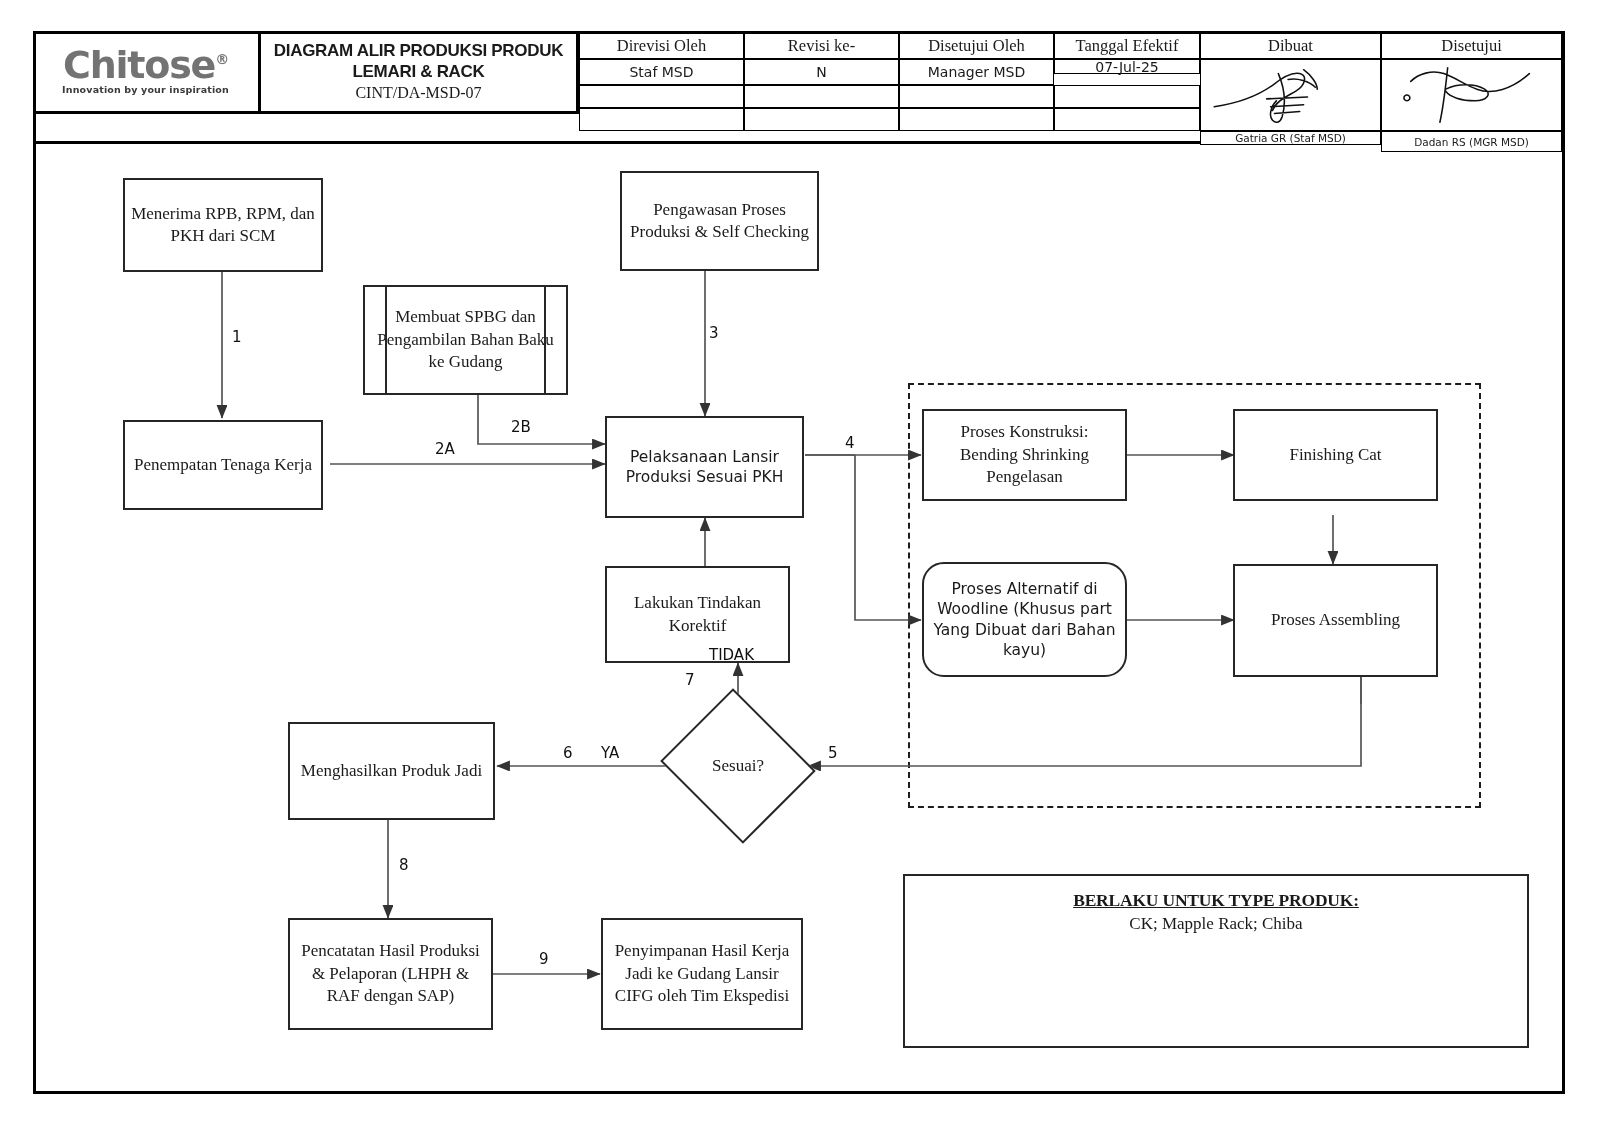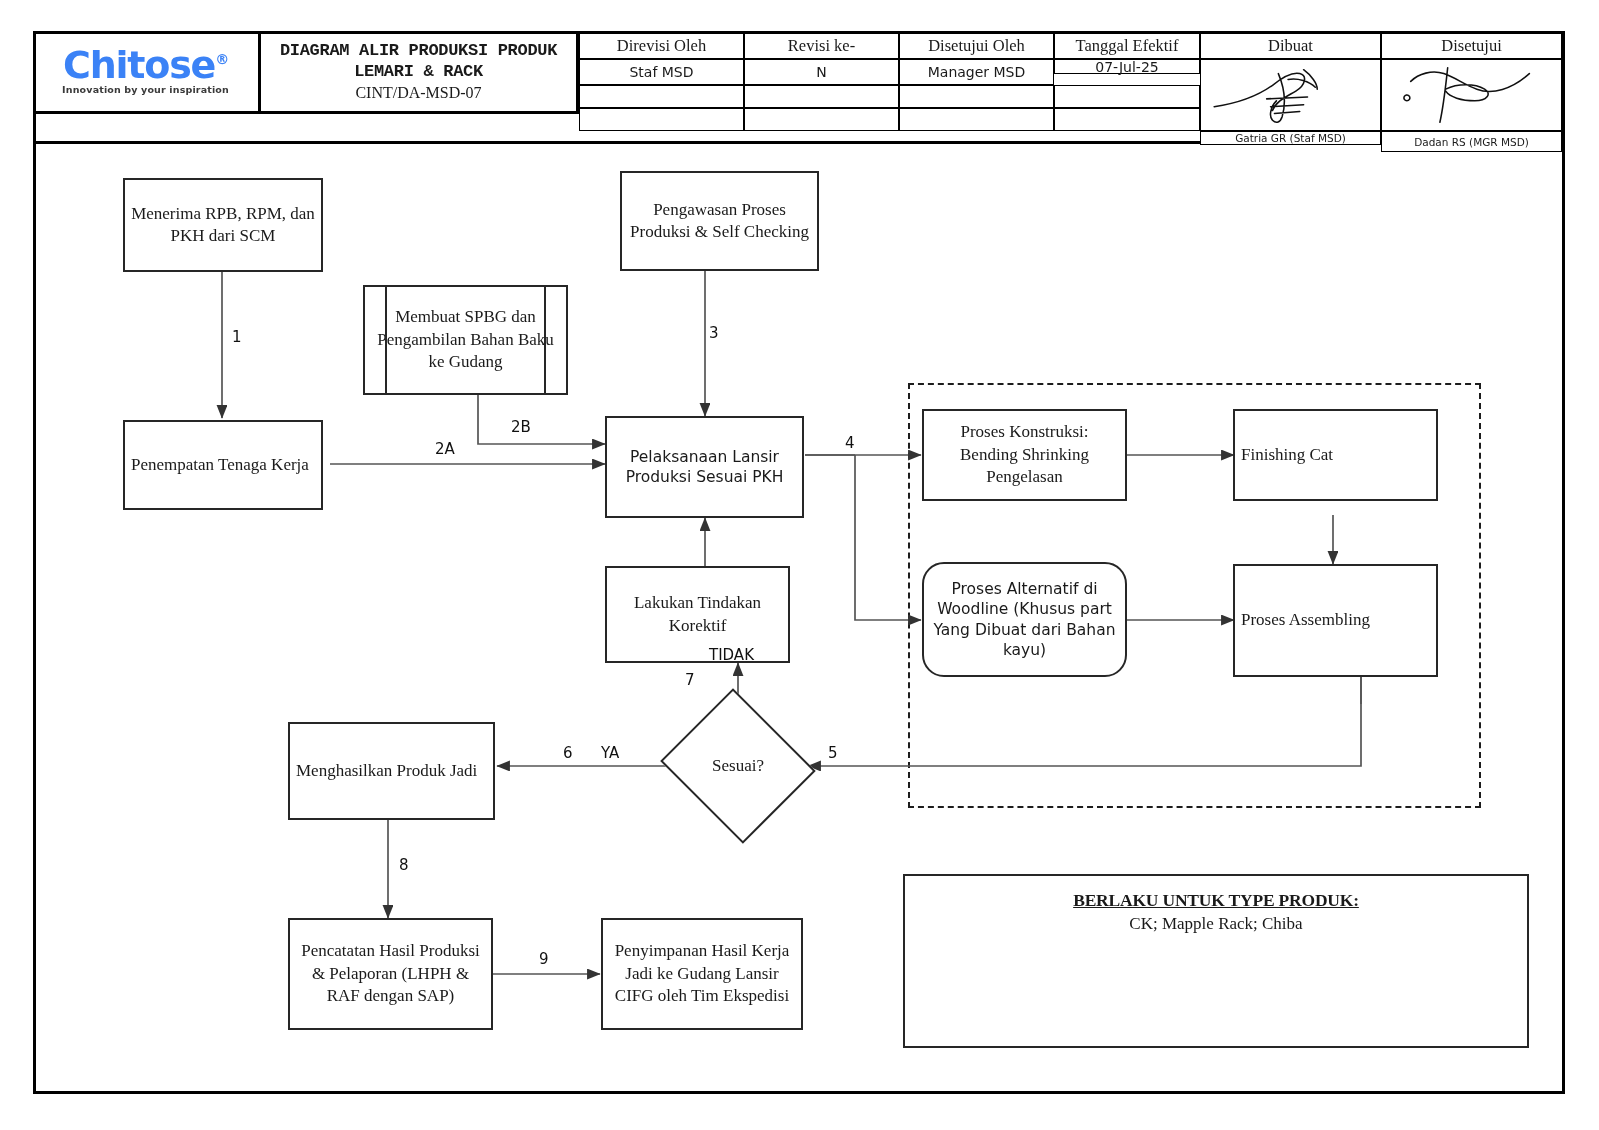--- a/index.html
+++ b/index.html
@@ -78,21 +78,21 @@
     border-right: 3px solid #000;
     border-bottom: 3px solid #000;
     box-sizing: border-box;
     display: flex;
     flex-direction: column;
     align-items: center;
     justify-content: center;
     padding-top: 2px;
   }
   .title-main {
-    font-family: Liberation Mono, monospace;
+    font-family: Liberation Sans, sans-serif;
     font-weight: bold;
     font-size: 17px;
     line-height: 1.25;
     text-align: right;
     letter-spacing: -0.3px;
   }
   .title-code {
     font-family: "Liberation Serif", serif;
     font-size: 16px;
     line-height: 1.3;
@@ -142,20 +142,21 @@
     width: 1532px; height: 950px;
   }
 
   .node {
     position: absolute;
     box-sizing: border-box;
     border: 2.2px solid #262626;
     background: #fff;
     display: flex;
     align-items: center;
+    justify-content: center;
     text-align: center;
     font-family: "Liberation Serif", serif;
     font-size: 17px;
     line-height: 1.32;
     padding: 2px 6px;
   }
   .node.sans { font-family: "DejaVu Sans", sans-serif; font-size: 15.5px; }
   .node.rounded { border-radius: 22px; }
 
   
@@ -240,21 +241,21 @@
 </head>
 <body>
 
 <div id="page">
 
   <div class="outer-frame"></div>
 
   <div class="header-band">
 
     <div class="logo-cell">
-      <div class="logo-word" style="color: #3b82f6;">
+      <div class="logo-word" style="color: #737373;">
         <span>Chitose</span><span class="logo-reg">®</span>
       </div>
       <div class="logo-tag">Innovation by your inspiration</div>
     </div>
 
     <div class="title-cell">
       <div class="title-main">DIAGRAM ALIR PRODUKSI PRODUK</div>
       <div class="title-main">LEMARI &amp; RACK</div>
       <div class="title-code">CINT/DA-MSD-07</div>
     </div>

